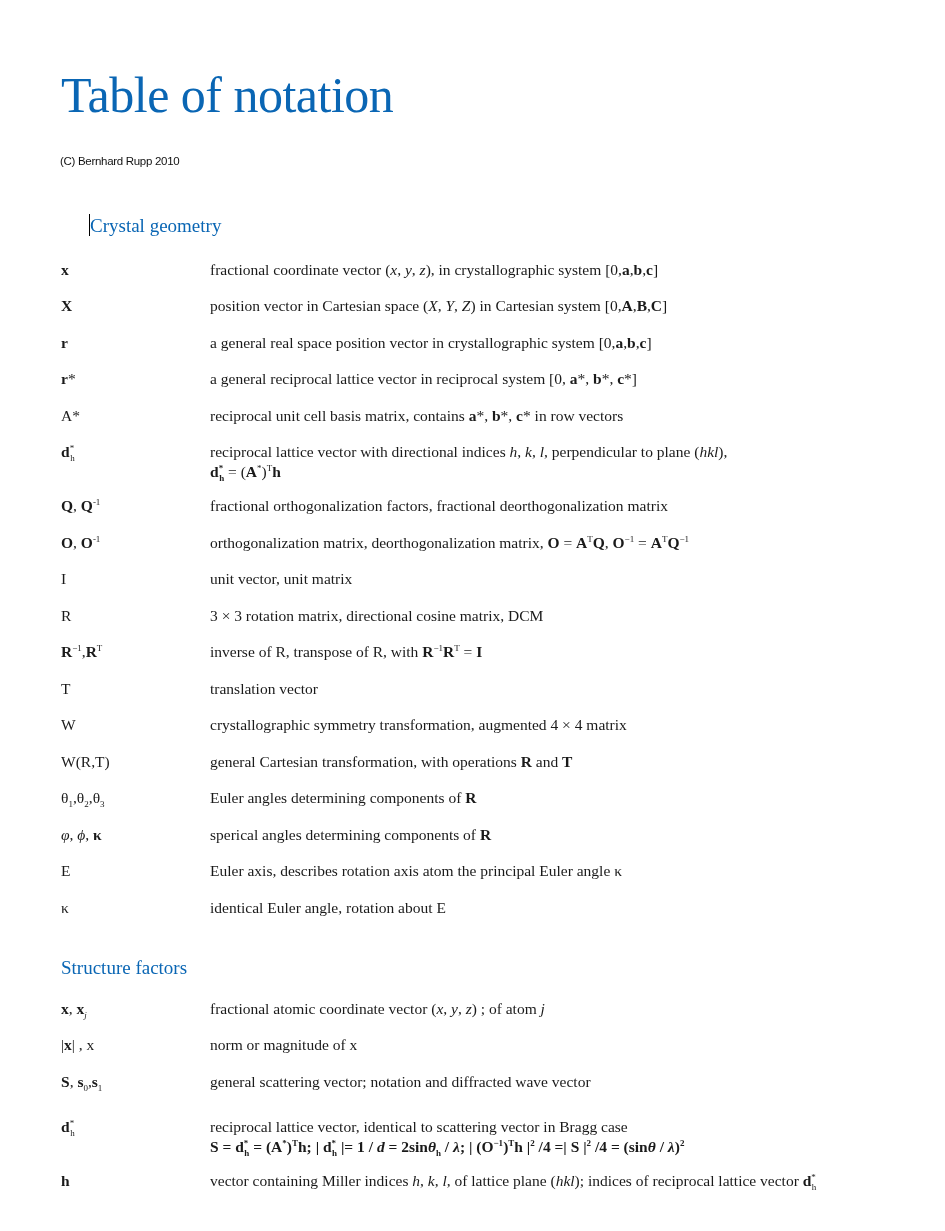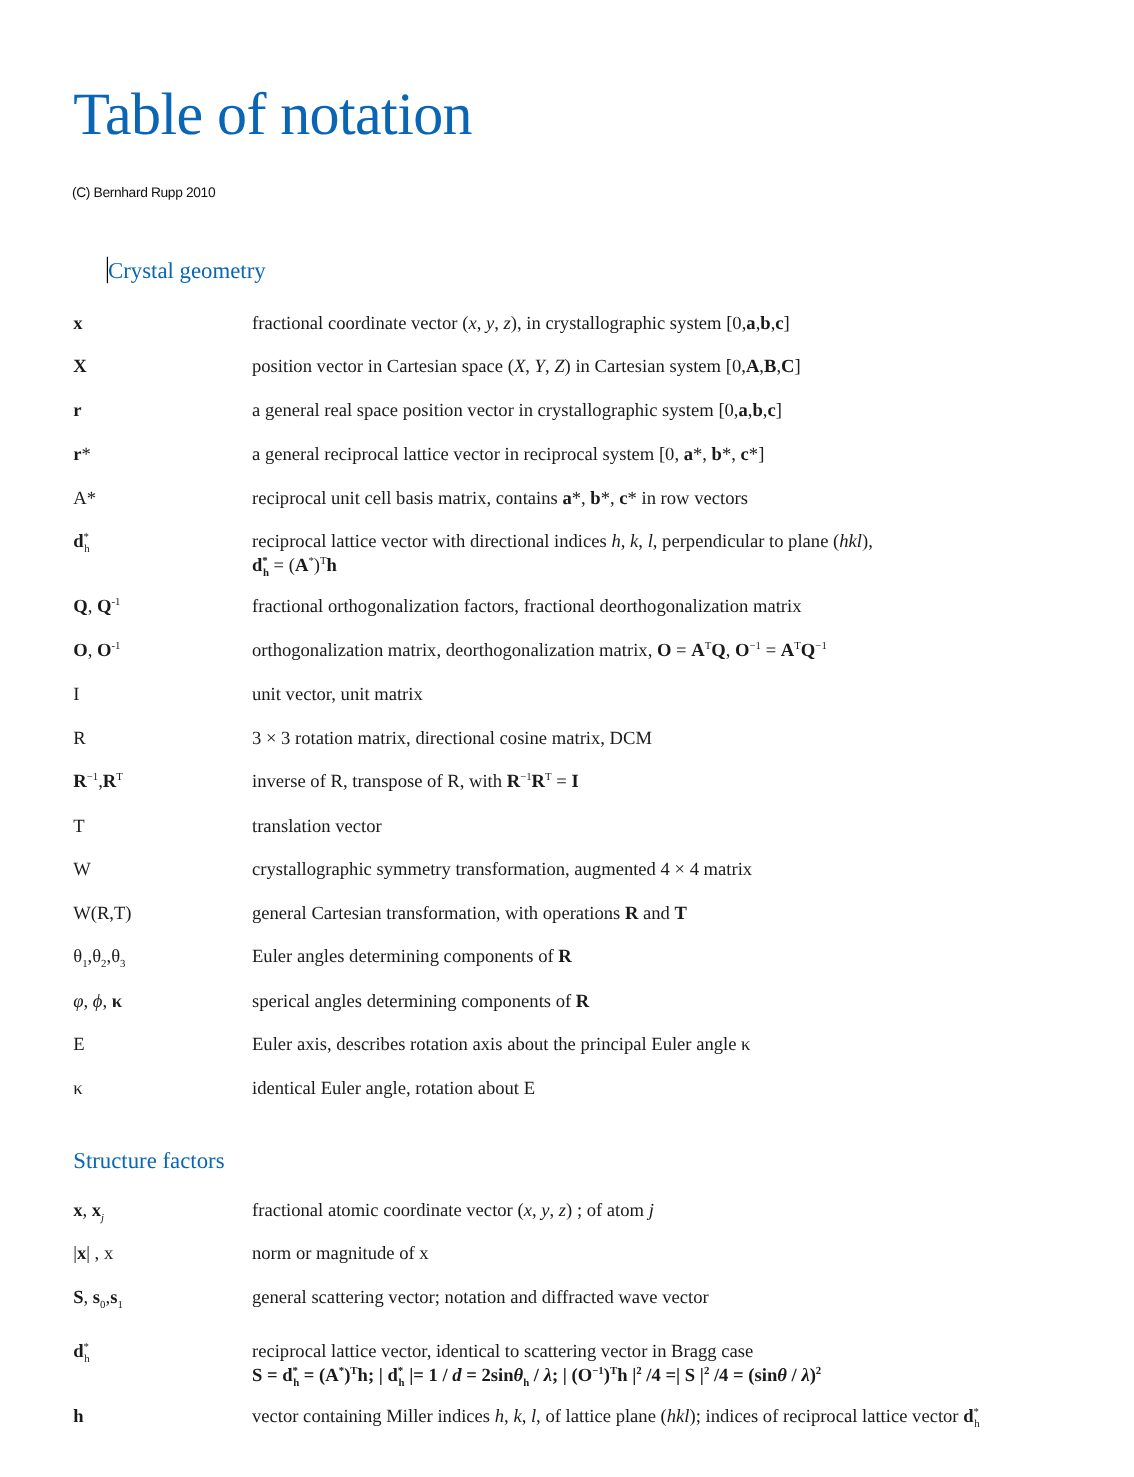--- a/index.html
+++ b/index.html
@@ -97,21 +97,21 @@
 <div class="row" style="top:788px;">
   <span class="sym i">θ<sub>1</sub>,θ<sub>2</sub>,θ<sub>3</sub></span>
   <span class="desc">Euler angles determining components of <b>R</b></span>
 </div>
 <div class="row" style="top:825px;">
   <span class="sym"><i>φ</i>, <i>ϕ</i>, <b>κ</b></span>
   <span class="desc">sperical angles determining components of <b>R</b></span>
 </div>
 <div class="row" style="top:861px;">
   <span class="sym">E</span>
-  <span class="desc">Euler axis, describes rotation axis about the principal Euler angle κ</span>
+  <span class="desc">Euler axis, describes rotation axis atom the principal Euler angle κ</span>
 </div>
 <div class="row" style="top:898px;">
   <span class="sym">κ</span>
   <span class="desc">identical Euler angle, rotation about E</span>
 </div>
 
 <h2 class="section-heading" style="top:957px;">Structure factors</h2>
 
 <div class="row" style="top:999px;">
   <span class="sym"><b>x</b>, <b>x</b><sub><i>j</i></sub></span>

